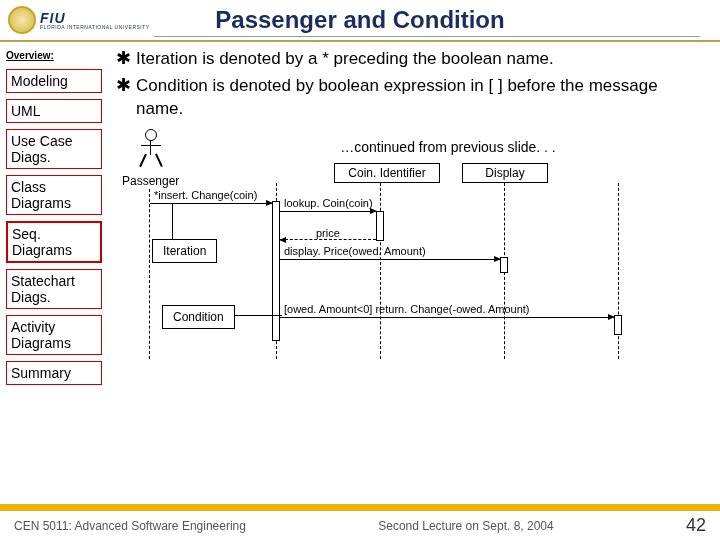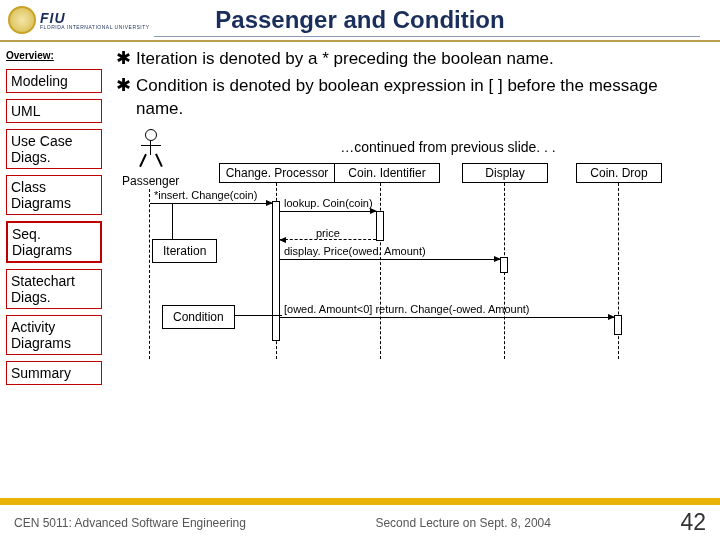--- a/index.html
+++ b/index.html
@@ -37,21 +37,21 @@
   .activation { position: absolute; width: 8px; background: #fff; border: 1px solid #000; }
   .msg { position: absolute; font-size: 11px; white-space: nowrap; }
   .arrow { position: absolute; height: 1px; background: #000; }
   .arrow::after { content: ''; position: absolute; right: -1px; top: -3px; border-left: 7px solid #000; border-top: 3.5px solid transparent; border-bottom: 3.5px solid transparent; }
   .arrow.dashed { background: none; border-top: 1.5px dashed #000; }
   .arrow.left::after { right: auto; left: -1px; border-left: none; border-right: 7px solid #000; }
   .callout { position: absolute; border: 1px solid #000; font-size: 12px; padding: 4px 10px; background: #fff; }
   .callout-line { position: absolute; height: 1px; background: #000; }
   .tbc { position: absolute; font-size: 14px; }
   .footer { position: absolute; bottom: 4px; left: 0; right: 0; border-top: 7px solid #eab308; padding: 4px 14px 0; display: flex; justify-content: space-between; align-items: center; font-size: 12px; color: #555; }
-  .page-num { font-size: 23px; color: #333; }
+  .page-num { font-size: 18px; color: #333; }
 </style>
 </head>
 <body>
 
 <div class="header">
   <div class="logo">
     <div class="seal"></div>
     <div class="logo-text">
       <span class="fiu">FIU</span>
       <span class="fiu-sub">FLORIDA INTERNATIONAL UNIVERSITY</span>
@@ -90,24 +90,22 @@
 
     <div class="diagram">
       <div class="actor">
         <div class="actor-head"></div>
         <div class="actor-body"></div>
         <div class="actor-arms"></div>
         <div class="actor-legs"></div>
         <div class="actor-label">Passenger</div>
       </div>
 
-      <div class="obj-box" style="left:103px;width:116px">Change. Processor</div>
       <div class="obj-box" style="left:218px;width:106px">Coin. Identifier</div>
       <div class="obj-box" style="left:346px;width:86px">Display</div>
-      <div class="obj-box" style="left:460px;width:86px">Coin. Drop</div>
 
       <div class="lifeline" style="left:33px;top:32px;height:170px"></div>
       <div class="lifeline" style="left:160px;top:26px;height:176px"></div>
       <div class="lifeline" style="left:264px;top:26px;height:176px"></div>
       <div class="lifeline" style="left:388px;top:26px;height:176px"></div>
       <div class="lifeline" style="left:502px;top:26px;height:176px"></div>
 
       <div class="activation" style="left:156px;top:44px;height:140px"></div>
       <div class="activation" style="left:260px;top:54px;height:30px"></div>
       <div class="activation" style="left:384px;top:100px;height:16px"></div>

